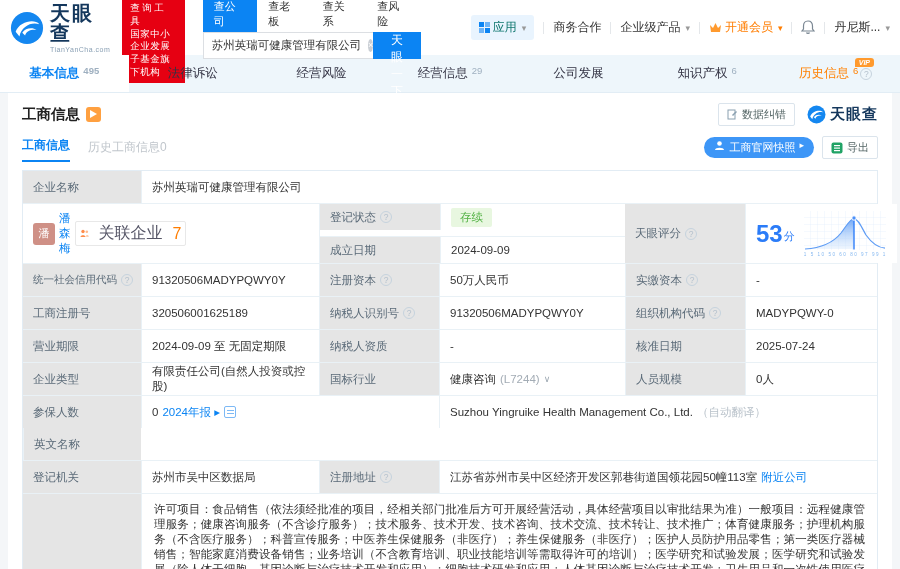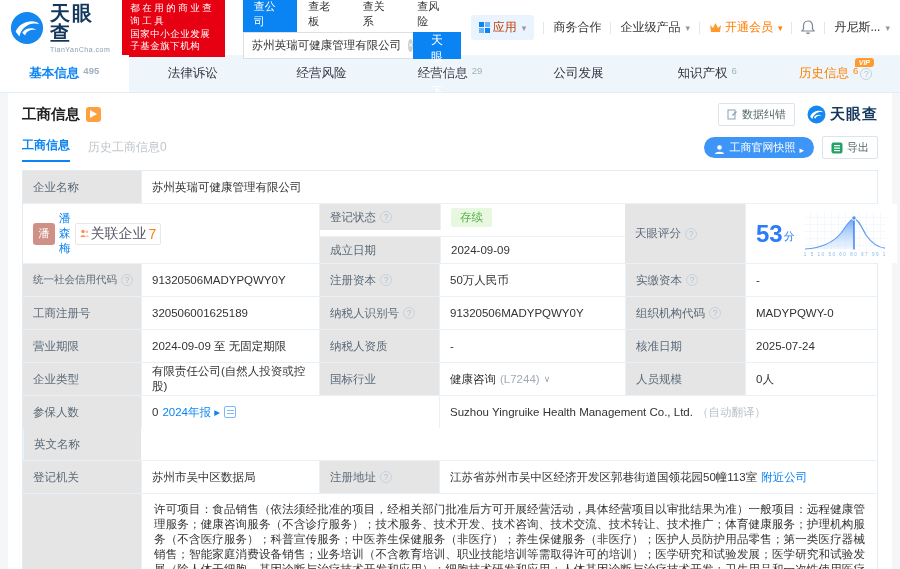--- a/index.html
+++ b/index.html
@@ -23,21 +23,21 @@
   .sinput { flex:1; height:27px; border:1px solid #dcdfe3; border-right:none; padding:0 22px 0 8px;
     font-size:11.5px; color:#333; outline:none; font-family:inherit; }
   .sclear { width:13px; height:13px; border-radius:50%; background:#c9ced4; color:#fff; font-size:9px;
     line-height:13px; text-align:center; margin-left:-20px; margin-top:7px; cursor:pointer; z-index:2; }
   .sclear::after { content:"×"; }
   .sbtn { height:27px; background:#0b84f3; color:#fff; border:none; padding:0 14px; font-size:12px;
     cursor:pointer; font-family:inherit; }
   .menu { display:flex; align-items:center; margin-left:auto; gap:9px; font-size:12px; color:#333; }
   .sep { width:1px; height:12px; background:#e4e7ea; }
   .mitem { display:flex; align-items:center; gap:3px; cursor:pointer; white-space:nowrap; }
-  .apps { background:#e9f4fe; color:#c2410c; border-radius:3px; padding:4px 8px; }
+  .apps { background:#e9f4fe; color:#0f766e; border-radius:3px; padding:4px 8px;margin-left:40px; }
   .caret::after { content:"▾"; font-size:9px; color:#999; margin-left:2px; }
   .orange-caret::after { color:#ff7d00; }
   .vip-link { color:#ff7d00; }
 
   
   .nav { height:38px; background:#eef6fb; border-bottom:1px solid #e2edf5; display:flex; }
   .ntab { flex:1; display:flex; align-items:center; justify-content:center; font-size:12.5px; color:#334;
     cursor:pointer; position:relative; gap:2px; }
   .ntab.on { background:#fff; color:#0b84f3; font-weight:bold; }
   .ntab .cnt { font-size:9.5px; color:#9fb0c0; margin-left:2px; transform:translateY(-3px); }
@@ -59,21 +59,21 @@
   .sec-right { margin-left:auto; display:flex; align-items:center; gap:12px; }
   .btn-line { display:flex; align-items:center; gap:4px; border:1px solid #dbe4ec; border-radius:2px;
     padding:3px 8px; font-size:11px; color:#566; cursor:pointer; background:#fff; }
   .mini-logo { display:flex; align-items:center; gap:4px; }
   .mini-logo span { font-size:15px; font-weight:bold; color:#14375c; letter-spacing:1px; }
 
   .subtabs { display:flex; align-items:flex-end; margin-top:10px; }
   .subtab { font-size:12px; color:#c0c6cc; margin-right:18px; padding-bottom:6px; cursor:pointer; }
   .subtab.on { color:#0b84f3; font-weight:bold; border-bottom:2px solid #0b84f3; }
   .subtabs-right { margin-left:auto; display:flex; align-items:center; gap:8px; padding-bottom:3px; }
-  .snap { display:flex; align-items:flex-end; gap:4px; background:#3d96f7; color:#fff; font-size:11px;
+  .snap { display:flex; align-items:flex-start; gap:4px; background:#3d96f7; color:#fff; font-size:11px;
     border-radius:12px; padding:3px 10px; cursor:pointer; }
   .snap::after { content:"▸"; font-size:9px; }
 
   
   .tbl { border:1px solid #e2ecf4; margin-top:8px; }
   .trow { display:grid; grid-template-columns:118px 178px 120px 186px 120px 1fr; border-top:1px solid #e9f1f6; }
   .trow:first-child { border-top:none; }
   .cell { padding:0 10px; display:flex; align-items:center; min-height:32px; gap:4px; }
   .lc { background:#e5e5e5; color:#5a6a78; }
   .vc { background:#fff; color:#333; }
@@ -84,22 +84,22 @@
   .subblock { grid-column:3/5; display:flex; flex-direction:column; border-left:1px solid #e9f1f6; }
   .subpair { display:grid; grid-template-columns:120px 1fr; flex:1; }
   .subpair + .subpair { border-top:1px solid #e9f1f6;margin-top:6px; }
   .subpair .cell { min-height:26px; }
   .subpair .cell:first-child { border-left:none; }
   .link { color:#0b84f3; cursor:pointer; text-decoration:none; }
   .gray { color:#a3acb5; }
   .lightgray { color:#b9c2ca; }
   .avatar { width:22px; height:22px; border-radius:3px; background:#cf9086; color:#fff; font-size:11px;
     display:flex; align-items:center; justify-content:center; flex:none; }
-  .tag { display:flex; align-items:center; gap:2px; border:1px solid #e8e8e8; border-radius:2px;
-    padding:1px 4px; font-size:14px; color:#556; cursor:pointer; white-space:nowrap; }
+  .tag { display:flex; align-items:center; gap:10px; border:1px solid #e8e8e8; border-radius:2px;
+    padding:1px 4px; font-size:16px; color:#556; cursor:pointer; white-space:nowrap; }
   .tag b { color:#ff7d00; font-weight:normal; }
   .badge-ok { background:#e8f7e0; color:#52b244; padding:2px 9px; border-radius:2px; font-size:11.5px; }
   .score-val { font-size:24px; font-weight:bold; color:#2b7cf8; line-height:1; }
   .score-unit { font-size:11px; color:#2b7cf8; margin-left:1px; align-self:flex-end; padding-bottom:2px; }
   .report-ic { width:12px; height:12px; border:1px solid #7db9f5; border-radius:2px; position:relative; cursor:pointer; }
   .report-ic::after { content:""; position:absolute; left:2px; top:3px; width:7px; height:1px;
     background:#7db9f5; box-shadow:0 3px 0 #7db9f5; }
   .chev { color:#9aa6b0; font-size:9px; cursor:pointer; }
   .scope-val { grid-column:2/7; padding:8px 12px; line-height:15px; font-size:11.5px; color:#333;
     border-left:1px solid #e9f1f6; text-align:justify; }

